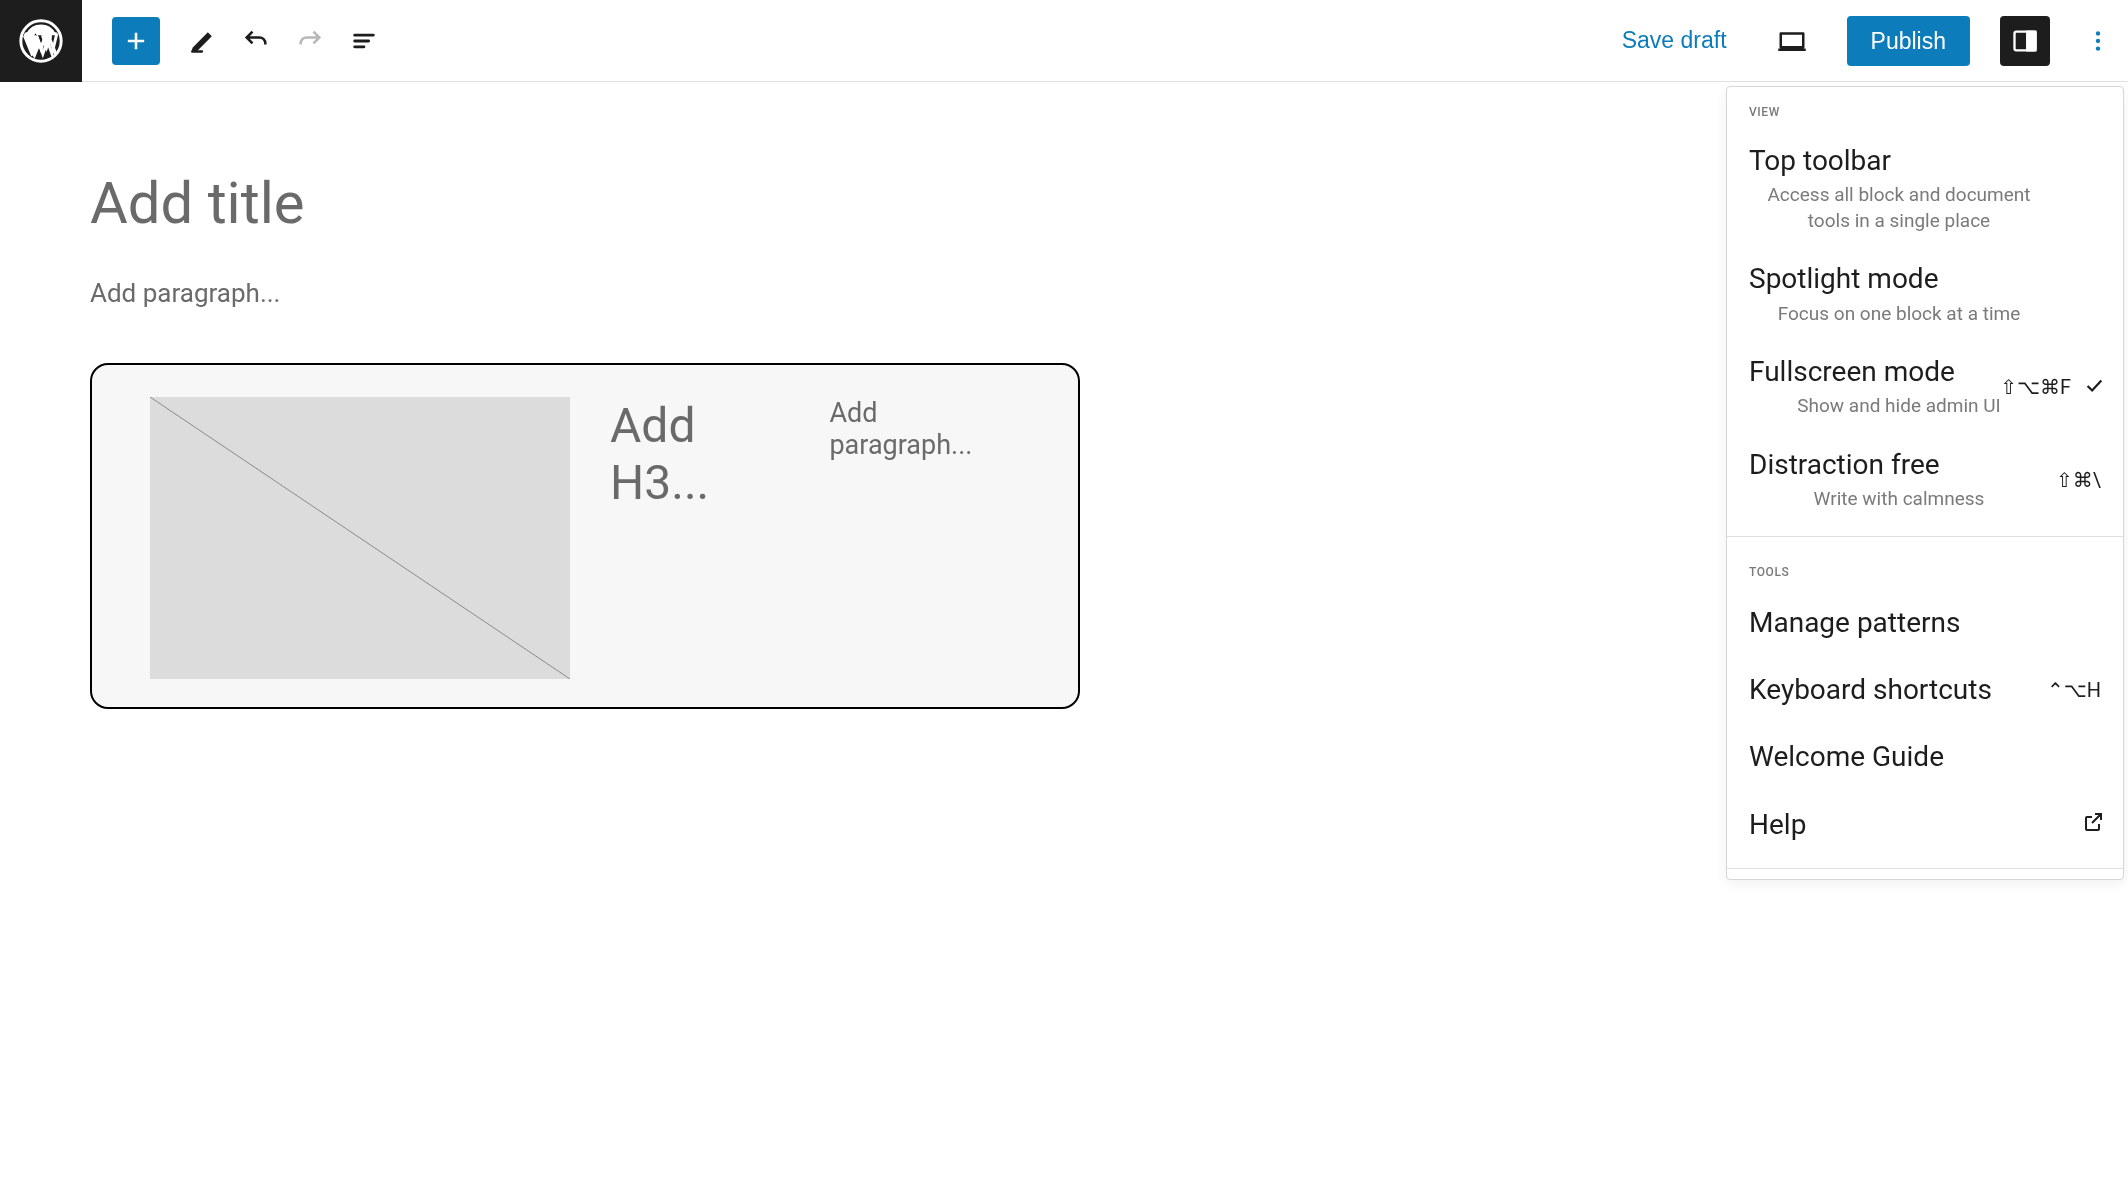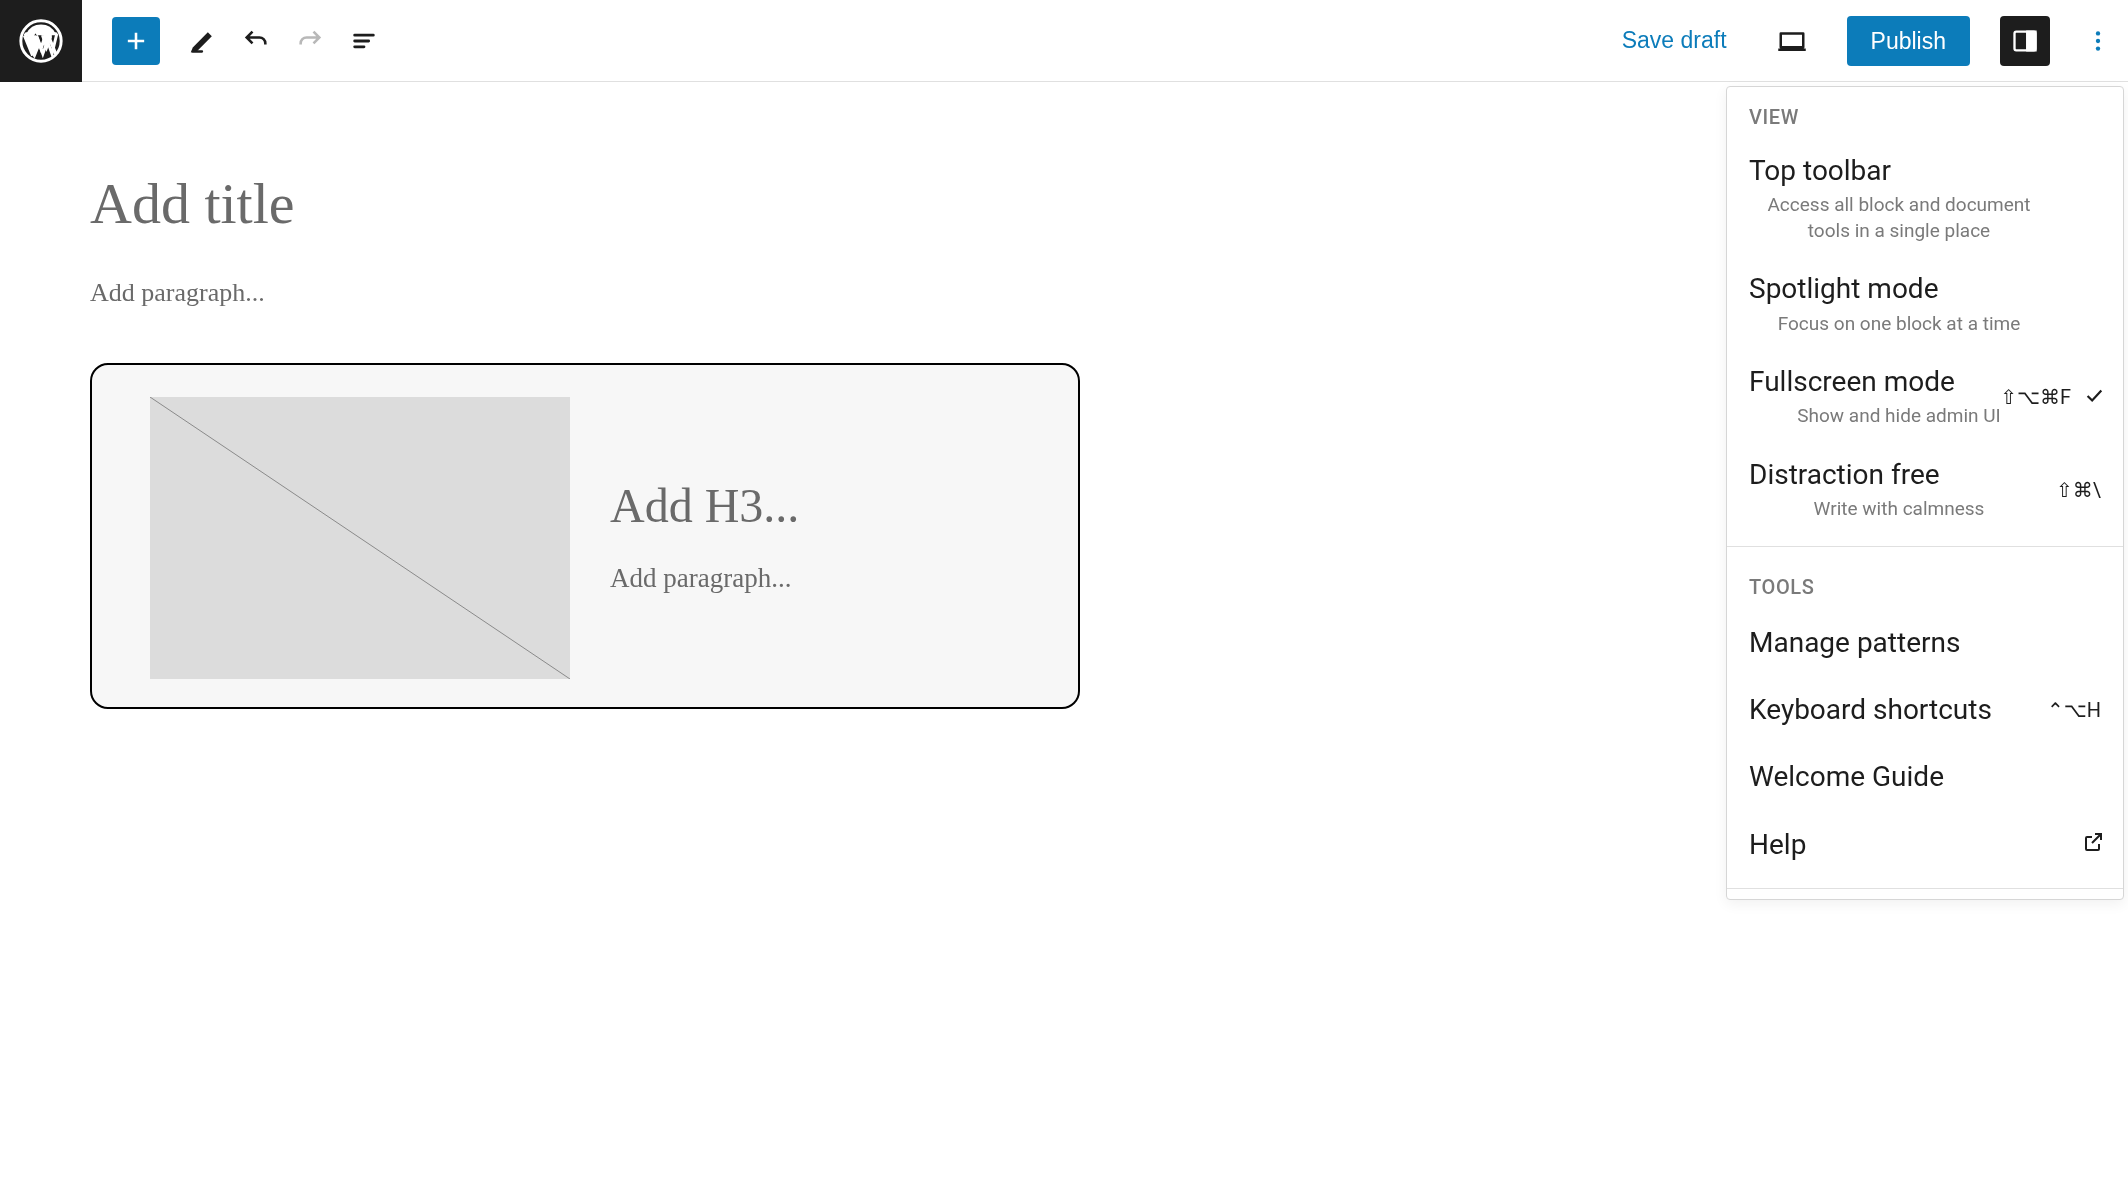--- a/index.html
+++ b/index.html
@@ -110,21 +110,20 @@
     border: none;
     display: flex;
     align-items: center;
     justify-content: center;
     cursor: pointer;
   }
 
   
   .canvas {
     padding: 90px 4px 0 0;
-    font-family: Liberation Serif, serif;
   }
   .editor-col {
     width: 990px;
     margin-left: 90px;
   }
   .title-ph {
     font-size: 58px;
     font-weight: 400;
     color: #6a6a6a;
     line-height: 1.1;
@@ -155,21 +154,21 @@
     flex-shrink: 0;
   }
   .media-slot svg {
     position: absolute;
     inset: 0;
     width: 100%;
     height: 100%;
   }
   .text-slot {
     display: flex;
-    flex-direction: column;
+    flex-direction: row;
     justify-content: center;
     gap: 30px;
   }
   .h3-ph {
     font-size: 48px;
     color: #6a6a6a;
     font-weight: 400;
     cursor: text;
   }
   .block-para-ph {
@@ -183,21 +182,21 @@
     position: absolute;
     top: 86px;
     right: 4px;
     width: 398px;
     background: #fff;
     border: 1px solid #d6d6d6;
     border-radius: 4px;
     box-shadow: 0 4px 14px rgba(0,0,0,0.06);
   }
   .menu-section-label {
-    font-size: 20px;
+    font-size: 12px;
     letter-spacing: 0.6px;
     color: #7a7a7a;
     padding: 18px 22px 10px;
     font-weight: 500;
   }
   .menu-item {
     padding: 12px 22px 14px;
     cursor: pointer;
     position: relative;
   }

